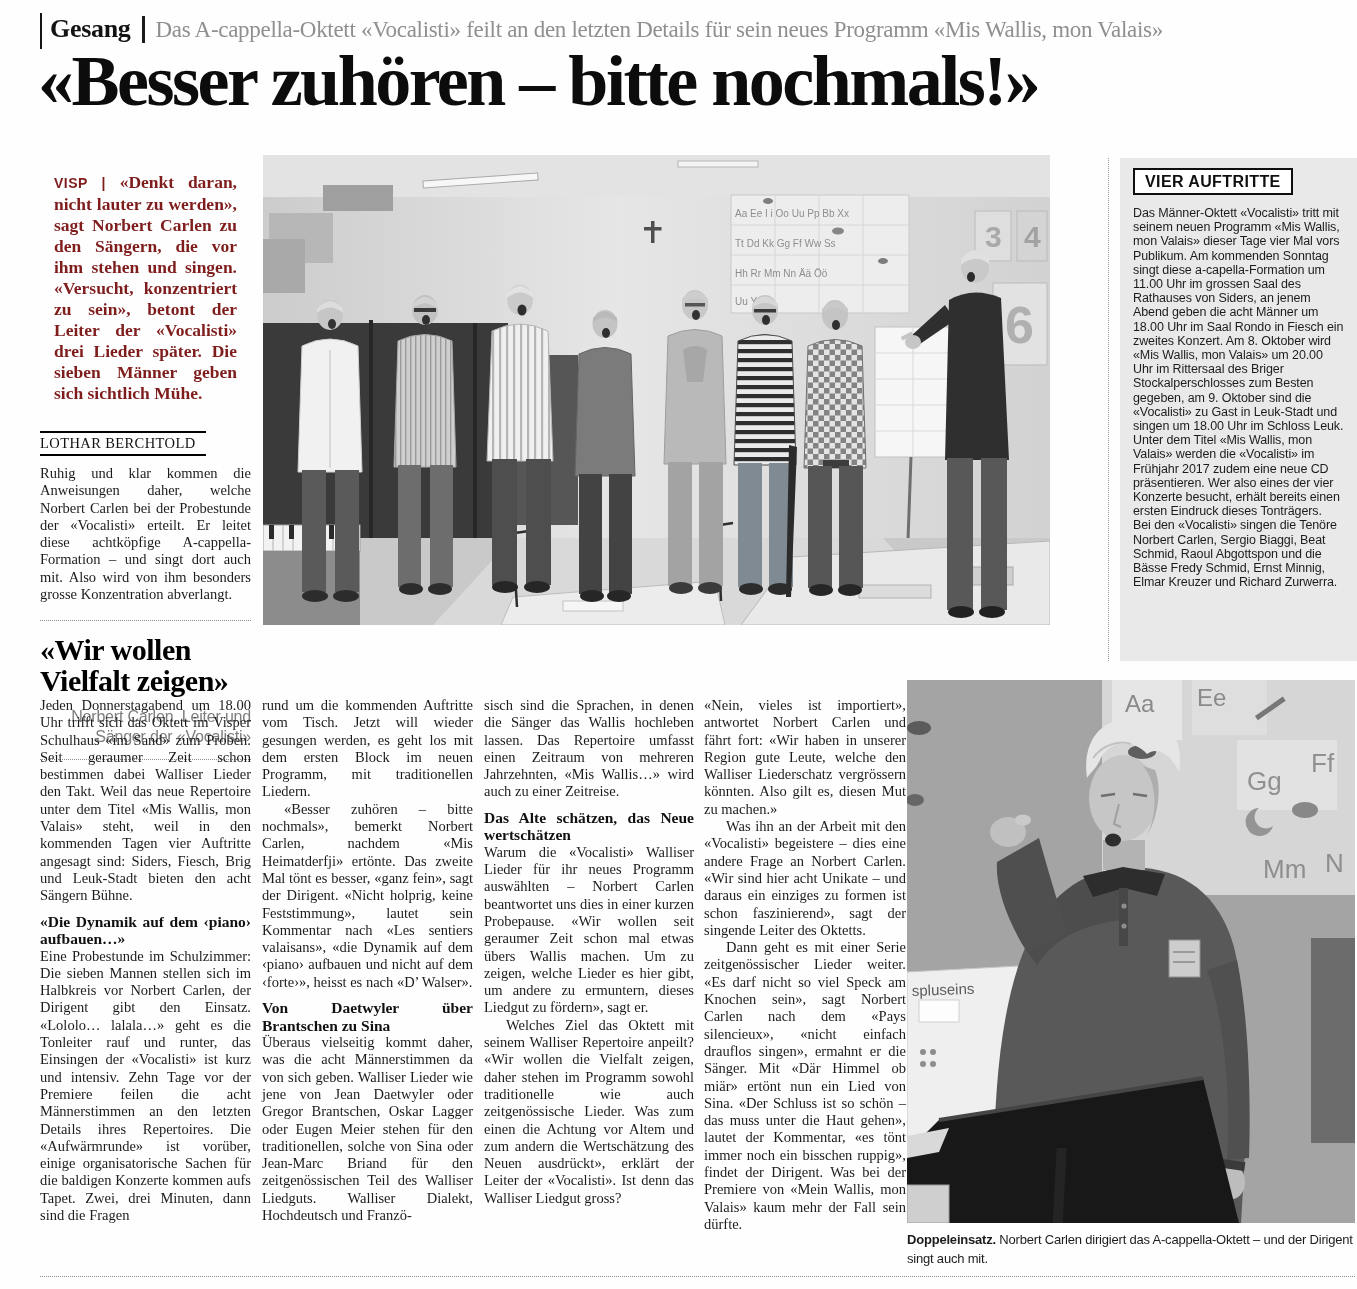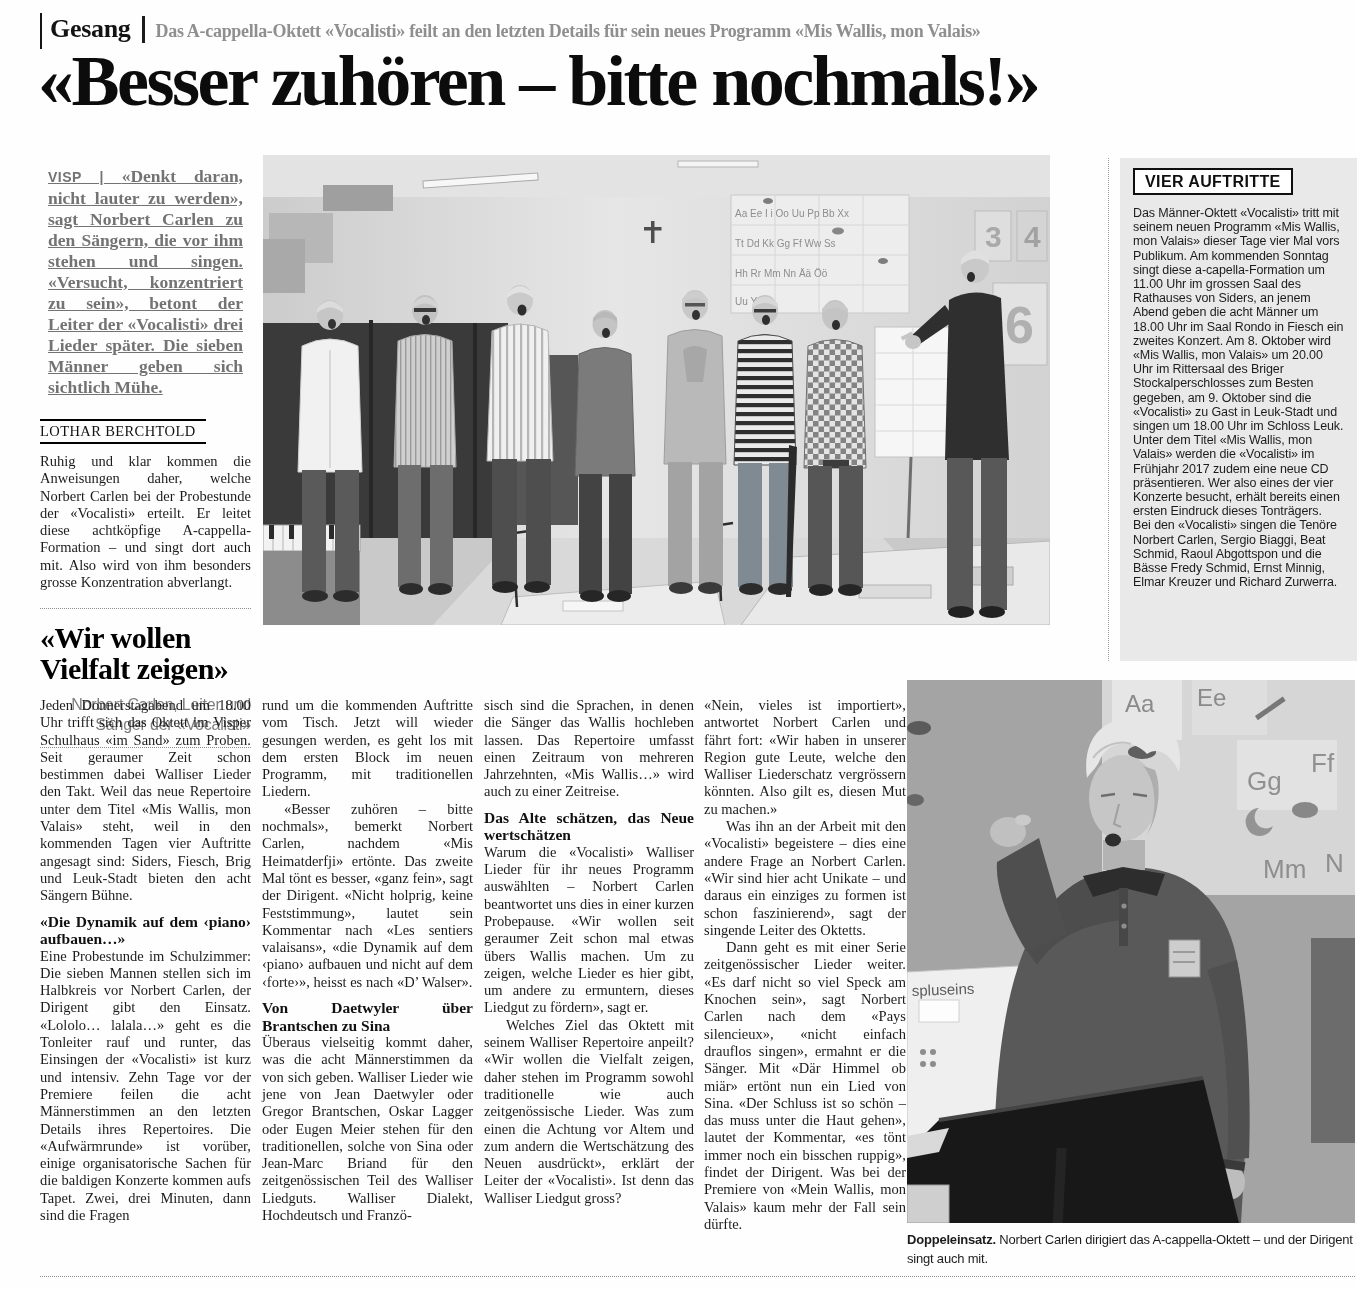--- a/index.html
+++ b/index.html
@@ -3,26 +3,26 @@
 <meta charset="utf-8">
 <style>
   html,body{margin:0;padding:0;background:#ffffff;}
   .page{position:relative;width:1357px;height:1289px;background:#fefefe;overflow:hidden;
         font-family:"Liberation Serif",serif;color:#1a1a1a;}
   
   .kicker-rule{position:absolute;left:40px;top:13px;width:2px;height:36px;background:#151515;}
   .kicker-row{position:absolute;left:50px;top:14px;display:flex;align-items:baseline;white-space:nowrap;}
   .kicker{font-weight:bold;font-size:26px;color:#131313;letter-spacing:-0.3px;}
   .kicker-sep{width:3px;height:27px;background:#1c1c1c;margin:0 11px;align-self:center;}
-  .topic{font-weight:bold;font-size:18px;color:#8f8f8f;letter-spacing:-0.3px;}
+  .topic{font-weight:normal;font-size:23px;color:#8f8f8f;letter-spacing:-0.3px;}
   .headline{position:absolute;left:38px;top:44px;margin:0;font-size:72px;line-height:1.05;
             font-weight:bold;letter-spacing:-2.5px;color:#0c0c0c;white-space:nowrap;}
   
   .lead-col{position:absolute;left:40px;top:158px;width:211px;}
-  .lead{margin:8px;font-weight:bold;font-size:17.5px;line-height:21px;text-align:justify;color:#737373;text-decoration:underline;}
+  .lead{margin:14px;font-weight:bold;font-size:17.5px;line-height:21px;text-align:justify;color:#7f1d1d;}
   .lead .loc{font-family:"Liberation Sans",sans-serif;font-size:14px;letter-spacing:0.5px;}
   .byline{display:inline-block;margin-top:13px;border-top:2px solid #000;border-bottom:2px solid #000;
           padding:2px 10px 2px 0;font-size:14.5px;letter-spacing:0.4px;color:#111;}
   .body-text{font-size:14.5px;line-height:17.3px;text-align:justify;color:#1b1b1b;}
   .intro{margin:9px 0 0;}
   .pullquote{margin-top:17px;border-top:1px dotted #8d8d8d;border-bottom:1px dotted #8d8d8d;padding:13px 0 12px;}
   .pq-text{font-weight:bold;font-size:30px;line-height:31px;letter-spacing:-0.5px;color:#000000;}
   .pq-attr{margin-top:11px;font-family:"Liberation Sans",sans-serif;font-size:16px;line-height:20px;
            color:#7d7d7d;text-align:right;letter-spacing:-0.2px;}
   

